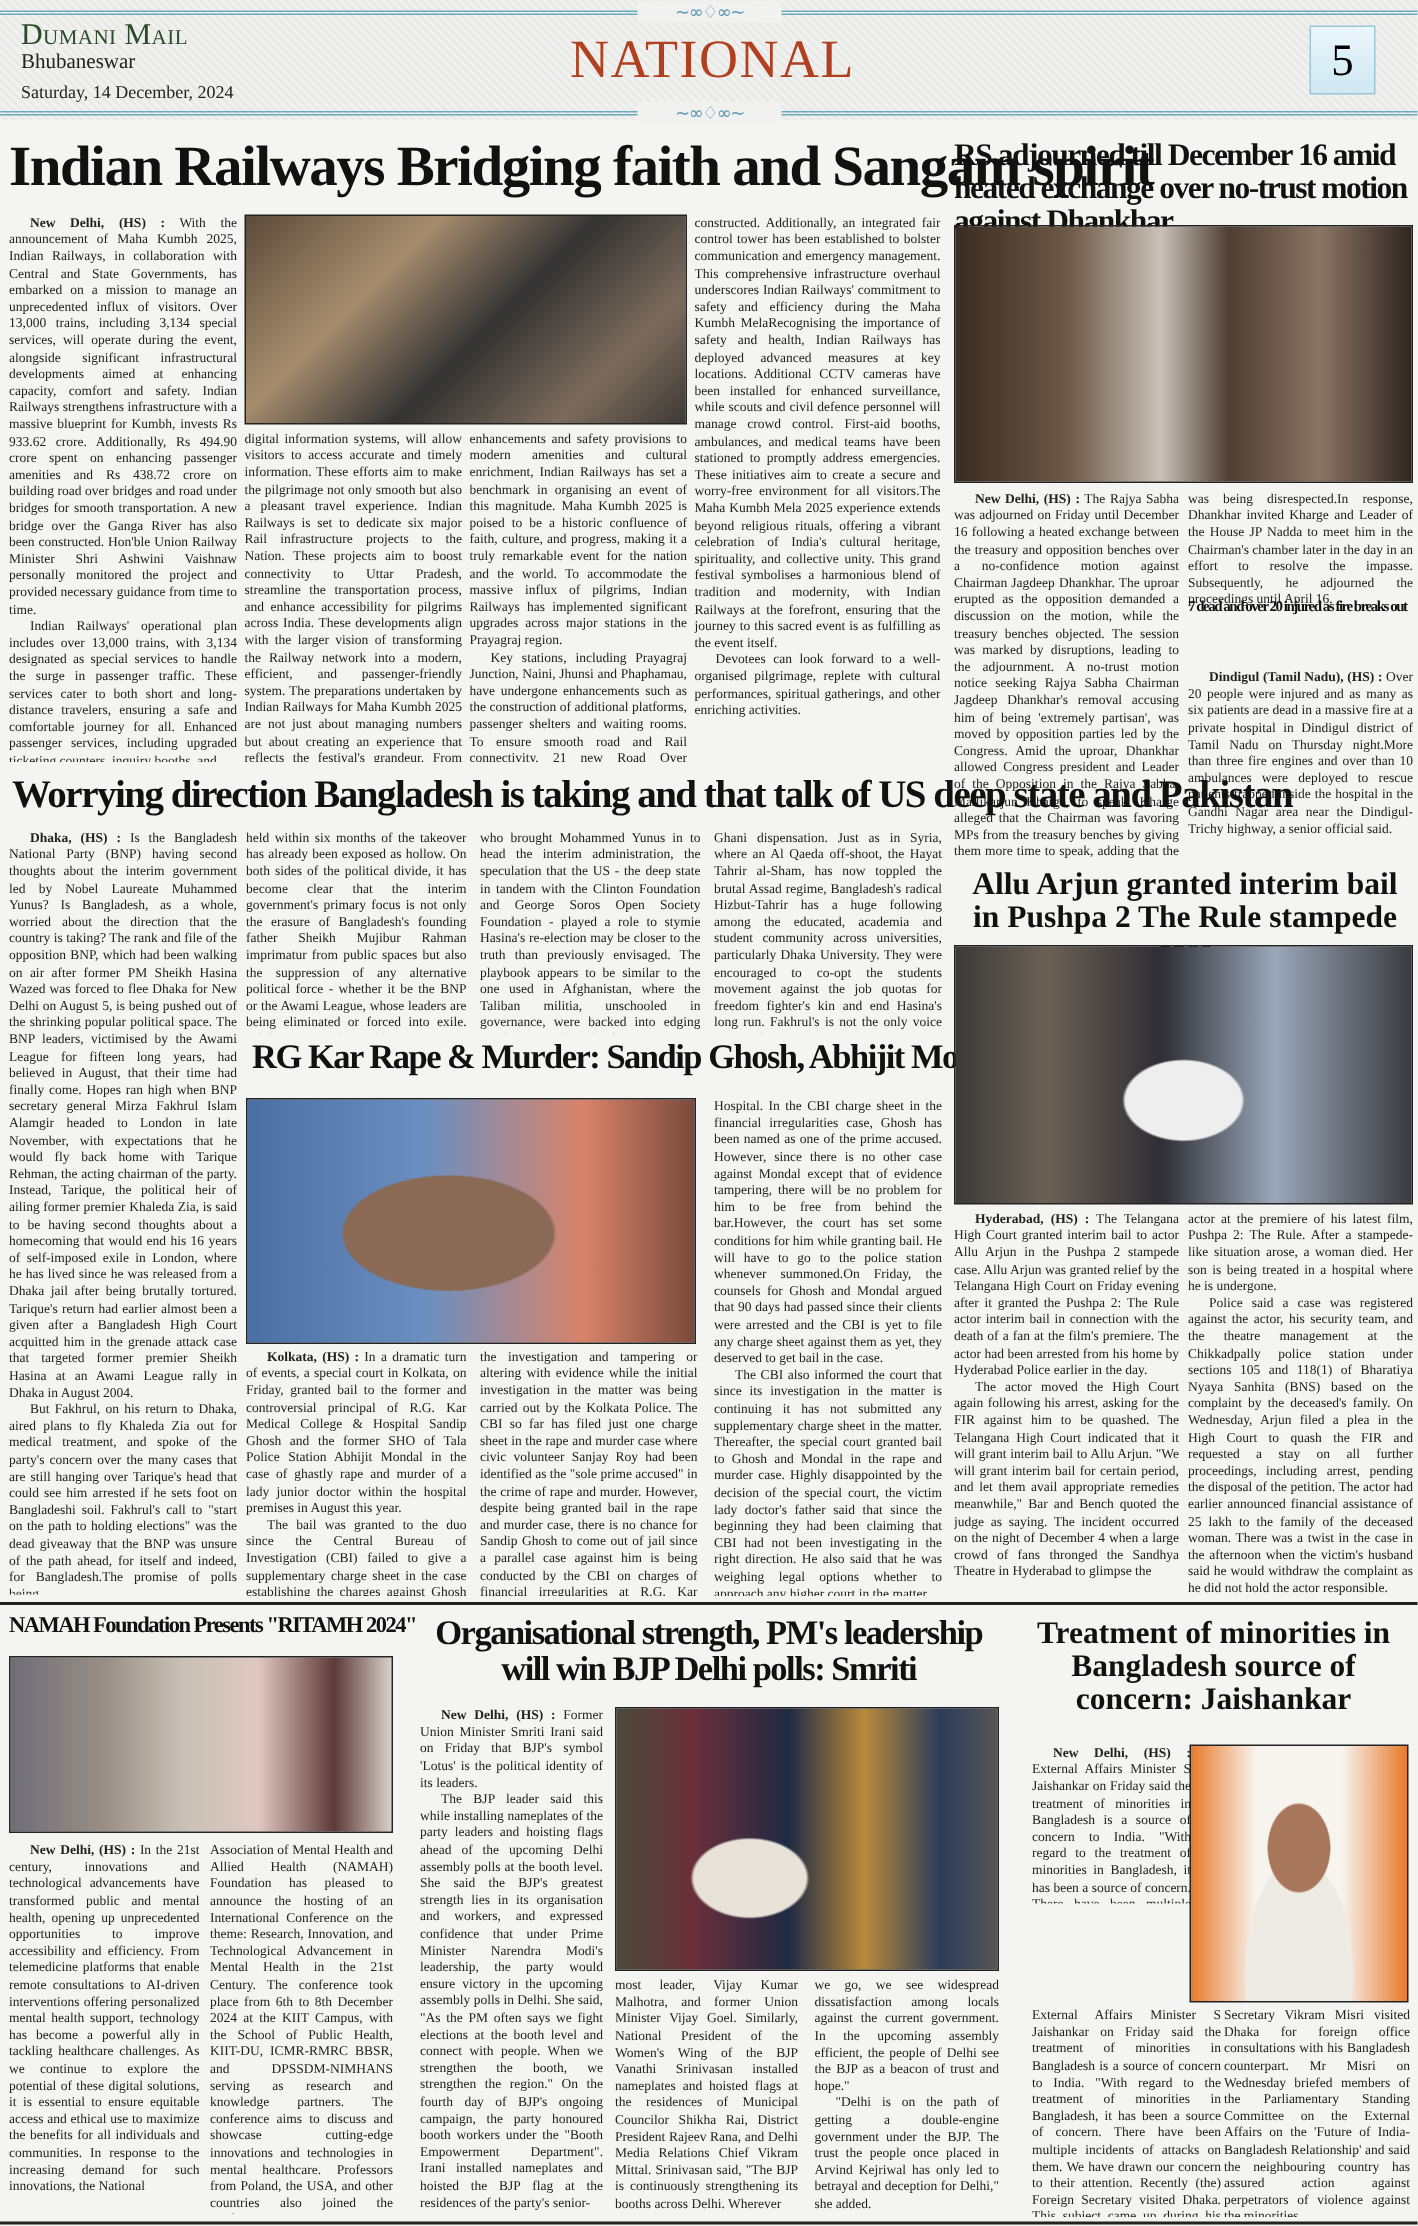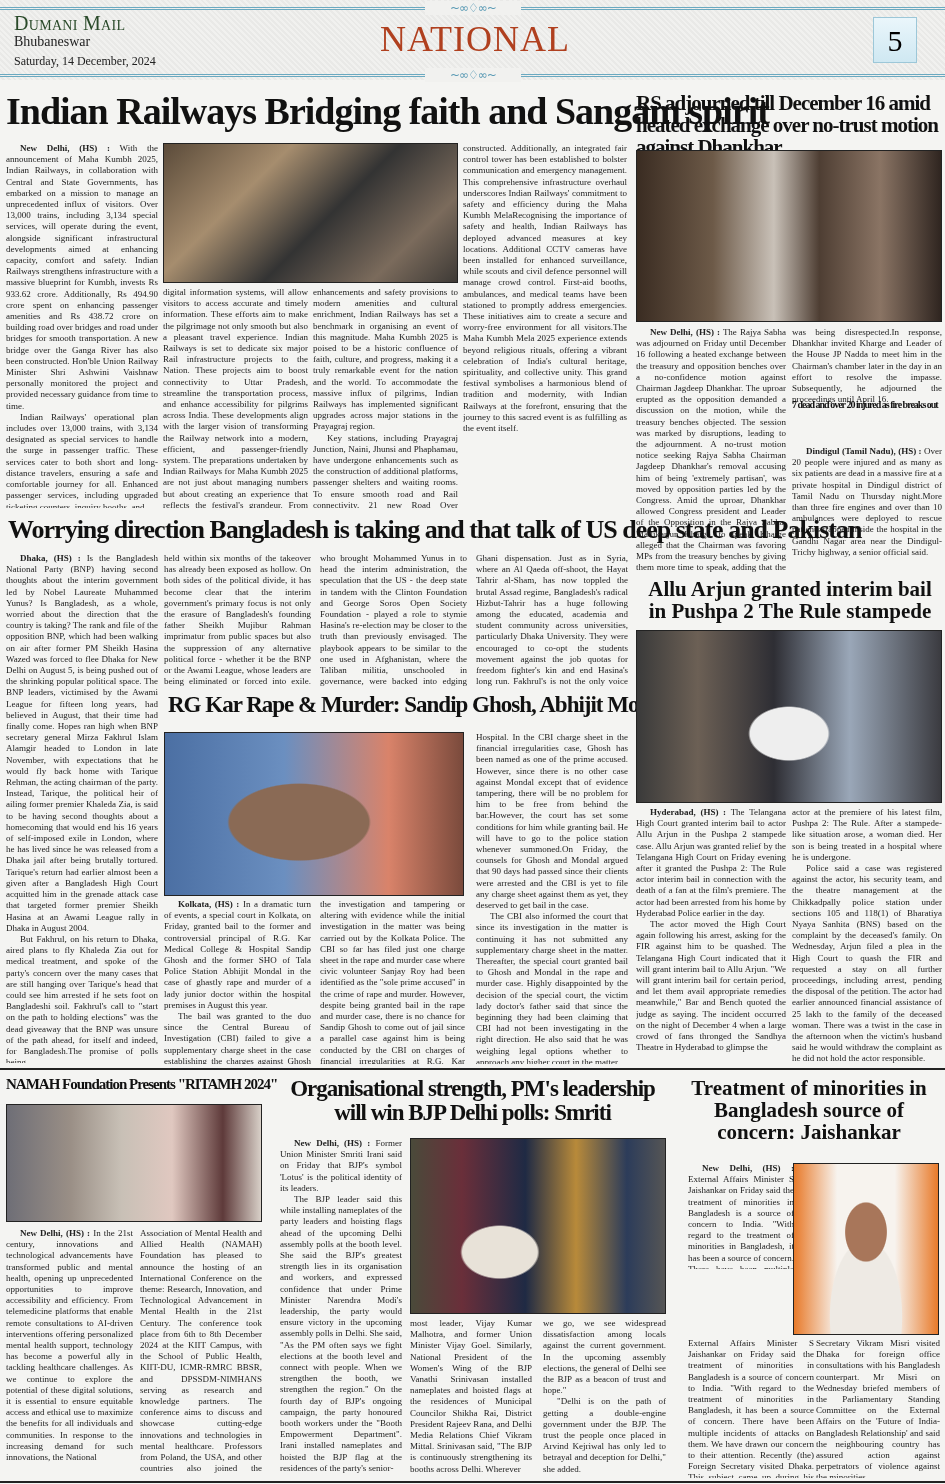--- a/index.html
+++ b/index.html
@@ -43,20 +43,21 @@
 <div class="abs photo" style="left:163px;top:143px;width:295px;height:140px;background:linear-gradient(135deg,#5b4b3a,#a68d6e 30%,#333 55%,#7b6b5c 80%,#3e3a36)"></div>
 <div class="abs t" style="left:163px;top:287px;width:145px;height:221px">
     <p style="text-indent:0">digital information systems, will allow visitors to access accurate and timely information. These efforts aim to make the pilgrimage not only smooth but also a pleasant travel experience. Indian Railways is set to dedicate six major Rail infrastructure projects to the Nation. These projects aim to boost connectivity to Uttar Pradesh, streamline the transportation process, and enhance accessibility for pilgrims across India. These developments align with the larger vision of transforming the Railway network into a modern, efficient, and passenger-friendly system. The preparations undertaken by Indian Railways for Maha Kumbh 2025 are not just about managing numbers but about creating an experience that reflects the festival's grandeur. From infrastructure</p>
   </div>
 <div class="abs t" style="left:313px;top:287px;width:145px;height:221px">
   <p style="text-indent:0">enhancements and safety provisions to modern amenities and cultural enrichment, Indian Railways has set a benchmark in organising an event of this magnitude. Maha Kumbh 2025 is poised to be a historic confluence of faith, culture, and progress, making it a truly remarkable event for the nation and the world. To accommodate the massive influx of pilgrims, Indian Railways has implemented significant upgrades across major stations in the Prayagraj region.</p>
   <p>Key stations, including Prayagraj Junction, Naini, Jhunsi and Phaphamau, have undergone enhancements such as the construction of additional platforms, passenger shelters and waiting rooms. To ensure smooth road and Rail connectivity, 21 new Road Over Bridges (ROBs) and Road Under Bridges (RUBs) have been</p>
 </div>
 <div class="abs t" style="left:463px;top:143px;width:164px;height:365px">
   <p style="text-indent:0">constructed. Additionally, an integrated fair control tower has been established to bolster communication and emergency management. This comprehensive infrastructure overhaul underscores Indian Railways' commitment to safety and efficiency during the Maha Kumbh MelaRecognising the importance of safety and health, Indian Railways has deployed advanced measures at key locations. Additional CCTV cameras have been installed for enhanced surveillance, while scouts and civil defence personnel will manage crowd control. First-aid booths, ambulances, and medical teams have been stationed to promptly address emergencies. These initiatives aim to create a secure and worry-free environment for all visitors.The Maha Kumbh Mela 2025 experience extends beyond religious rituals, offering a vibrant celebration of India's cultural heritage, spirituality, and collective unity. This grand festival symbolises a harmonious blend of tradition and modernity, with Indian Railways at the forefront, ensuring that the journey to this sacred event is as fulfilling as the event itself.</p>
+  <p>Devotees can look forward to a well-organised pilgrimage, replete with cultural performances, spiritual gatherings, and other enriching activities.</p>
 </div>
 
 <h2 class="abs" style="left:636px;top:92px;width:306px;font-size:21px;">RS adjourned till December 16 amid heated exchange over no-trust motion against Dhankhar</h2>
 <div class="abs photo" style="left:636px;top:150px;width:306px;height:172px;background:linear-gradient(90deg,#3a2c22,#6d5a48 25%,#c9c1b8 45%,#4e3e33 60%,#8a7464 80%,#2f2520)"></div>
 <div class="abs t" style="left:636px;top:327px;width:150px;height:245px">
   <p><b>New Delhi, (HS) :</b> <span>The Rajya Sabha was adjourned on Friday until December 16 following a heated exchange between the treasury and opposition benches over a no-confidence motion against Chairman Jagdeep Dhankhar. The uproar erupted as the opposition demanded a discussion on the motion, while the treasury benches objected. The session was marked by disruptions, leading to the adjournment. A no-trust motion notice seeking Rajya Sabha Chairman Jagdeep Dhankhar's removal accusing him of being 'extremely partisan', was moved by opposition parties led by the Congress. Amid the uproar, Dhankhar allowed Congress president and Leader of the Opposition in the Rajya Sabha, Mallikarjun Kharge, to speak. Kharge alleged that the Chairman was favoring MPs from the treasury benches by giving them more time to speak, adding that the Congress</span></p>
 </div>
 <div class="abs t" style="left:792px;top:327px;width:150px;height:78px">
     <p style="text-indent:0">was being disrespected.In response, Dhankhar invited Kharge and Leader of the House JP Nadda to meet him in the Chairman's chamber later in the day in an effort to resolve the impasse. Subsequently, he adjourned the proceedings until April 16.</p>
   </div>
@@ -120,21 +121,21 @@
 <h2 class="abs" style="left:280px;top:1077px;width:385px;font-size:23px;text-align:center">Organisational strength, PM's leadership will win BJP Delhi polls: Smriti</h2>
 <div class="abs t" style="left:280px;top:1138px;width:122px;height:340px">
   <p><b>New Delhi, (HS) :</b> <span>Former Union Minister Smriti Irani said on Friday that BJP's symbol 'Lotus' is the political identity of its leaders.</span></p>
   <p>The BJP leader said this while installing nameplates of the party leaders and hoisting flags ahead of the upcoming Delhi assembly polls at the booth level. She said the BJP's greatest strength lies in its organisation and workers, and expressed confidence that under Prime Minister Narendra Modi's leadership, the party would ensure victory in the upcoming assembly polls in Delhi. She said, "As the PM often says we fight elections at the booth level and connect with people. When we strengthen the booth, we strengthen the region." On the fourth day of BJP's ongoing campaign, the party honoured booth workers under the "Booth Empowerment Department". Irani installed nameplates and hoisted the BJP flag at the residences of the party's senior-</p>
 </div>
 <div class="abs photo" style="left:410px;top:1138px;width:256px;height:176px;background:radial-gradient(ellipse at 35% 65%,#e8e2d8 0 16%,transparent 17%),linear-gradient(90deg,#4a4a3a,#6a2f3a 20%,#1f2a44 45%,#b88a3a 65%,#2c3c5a 85%,#555)"></div>
 <div class="abs t" style="left:410px;top:1318px;width:122px;height:160px">
     <p style="text-indent:0">most leader, Vijay Kumar Malhotra, and former Union Minister Vijay Goel. Similarly, National President of the Women's Wing of the BJP Vanathi Srinivasan installed nameplates and hoisted flags at the residences of Municipal Councilor Shikha Rai, District President Rajeev Rana, and Delhi Media Relations Chief Vikram Mittal. Srinivasan said, "The BJP is continuously strengthening its booths across Delhi. Wherever</p>
   </div>
 <div class="abs t" style="left:543px;top:1318px;width:123px;height:160px">
-  <p style="text-indent:0">we go, we see widespread dissatisfaction among locals against the current government. In the upcoming assembly elections, the general of Delhi see the BJP as a beacon of trust and hope."</p>
+  <p style="text-indent:0">we go, we see widespread dissatisfaction among locals against the current government. In the upcoming assembly efficient, the people of Delhi see the BJP as a beacon of trust and hope."</p>
   <p>"Delhi is on the path of getting a double-engine government under the BJP. The trust the people once placed in Arvind Kejriwal has only led to betrayal and deception for Delhi," she added.</p>
 </div>
 
 <h2 class="abs" style="left:680px;top:1077px;width:258px;font-size:21px;text-align:center;letter-spacing:0">Treatment of minorities in Bangladesh source of concern: Jaishankar</h2>
 <div class="abs t" style="left:688px;top:1163px;width:106px;height:106px">
   <p><b>New Delhi, (HS) :</b> <span>External Affairs Minister S Jaishankar on Friday said the treatment of minorities in Bangladesh is a source of concern to India. "With regard to the treatment of minorities in Bangladesh, it has been a source of concern. There have been multiple incidents of attacks on them. We have drawn our concern to their attention. Recently (the) Foreign Secretary visited Dhaka. This subject came up during his meeting and it is our expectation that in its own interest Bangladesh would take measures so that its minorities are safe," he said while responding to a question in the Lok Sabha. "Certainly we hope that with the new dispensation in Bangladesh, we will settle down to a mutually beneficial and stable relationship," the minister said. Mr Jaishankar's remarks came days after Foreign</span></p>
 </div>
 <div class="abs photo" style="left:793px;top:1163px;width:146px;height:172px;background:radial-gradient(ellipse at 50% 40%,#a8765a 0 20%,transparent 21%),radial-gradient(ellipse at 50% 90%,#eeeae4 0 35%,transparent 36%),linear-gradient(90deg,#e87a2a,#f7f3ee 30%,#f7f3ee 70%,#e87a2a)"></div>
 <div class="abs t" style="left:688px;top:1338px;width:126px;height:140px">
     <p style="text-indent:0">External Affairs Minister S Jaishankar on Friday said the treatment of minorities in Bangladesh is a source of concern to India. "With regard to the treatment of minorities in Bangladesh, it has been a source of concern. There have been multiple incidents of attacks on them. We have drawn our concern to their attention. Recently (the) Foreign Secretary visited Dhaka. This subject came up during his meeting and it is our expectation that in its own interest Bangladesh would take measures so that its minorities are safe," he said while responding to a question in the Lok Sabha. "Certainly we hope that with the new dispensation in Bangladesh, we will settle down to a mutually beneficial and stable relationship," the minister said. Mr Jaishankar's remarks came days after Foreign</p>

